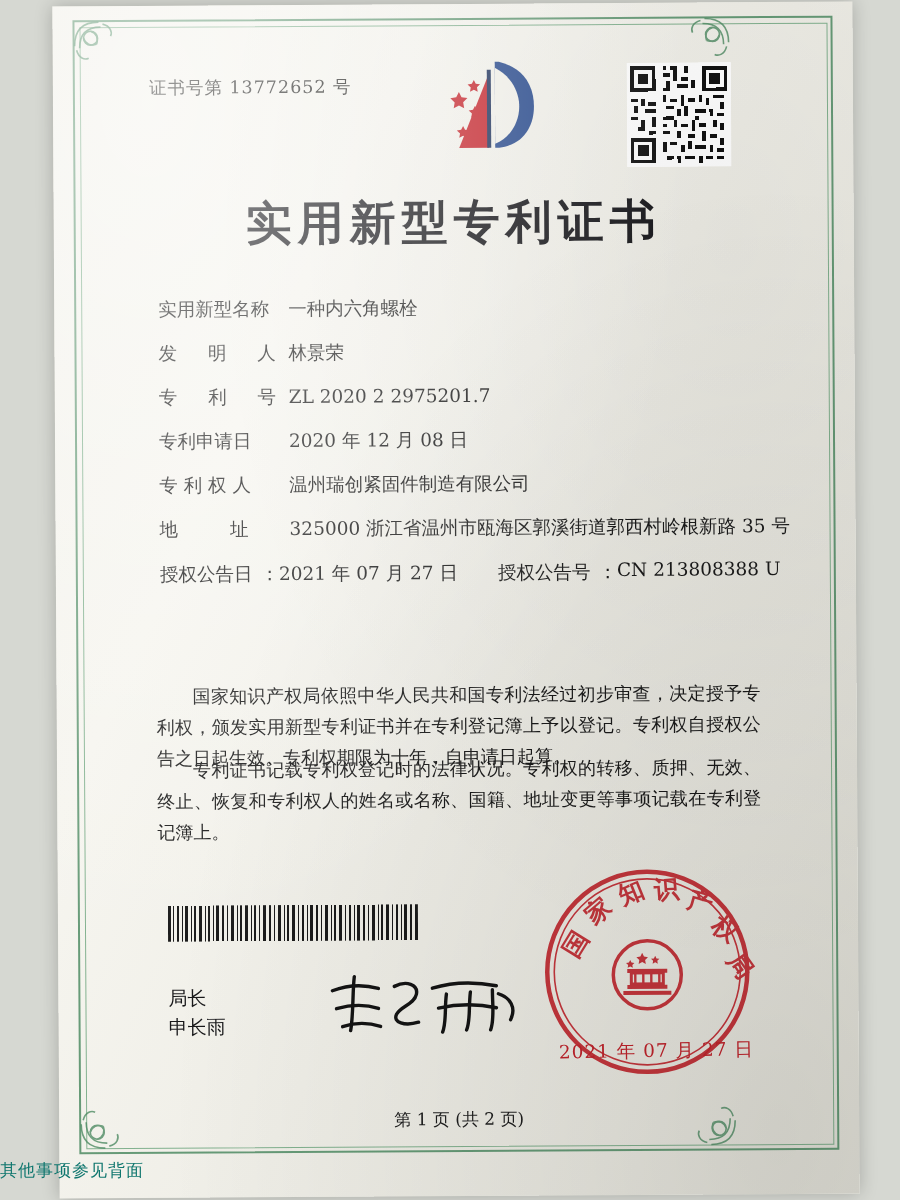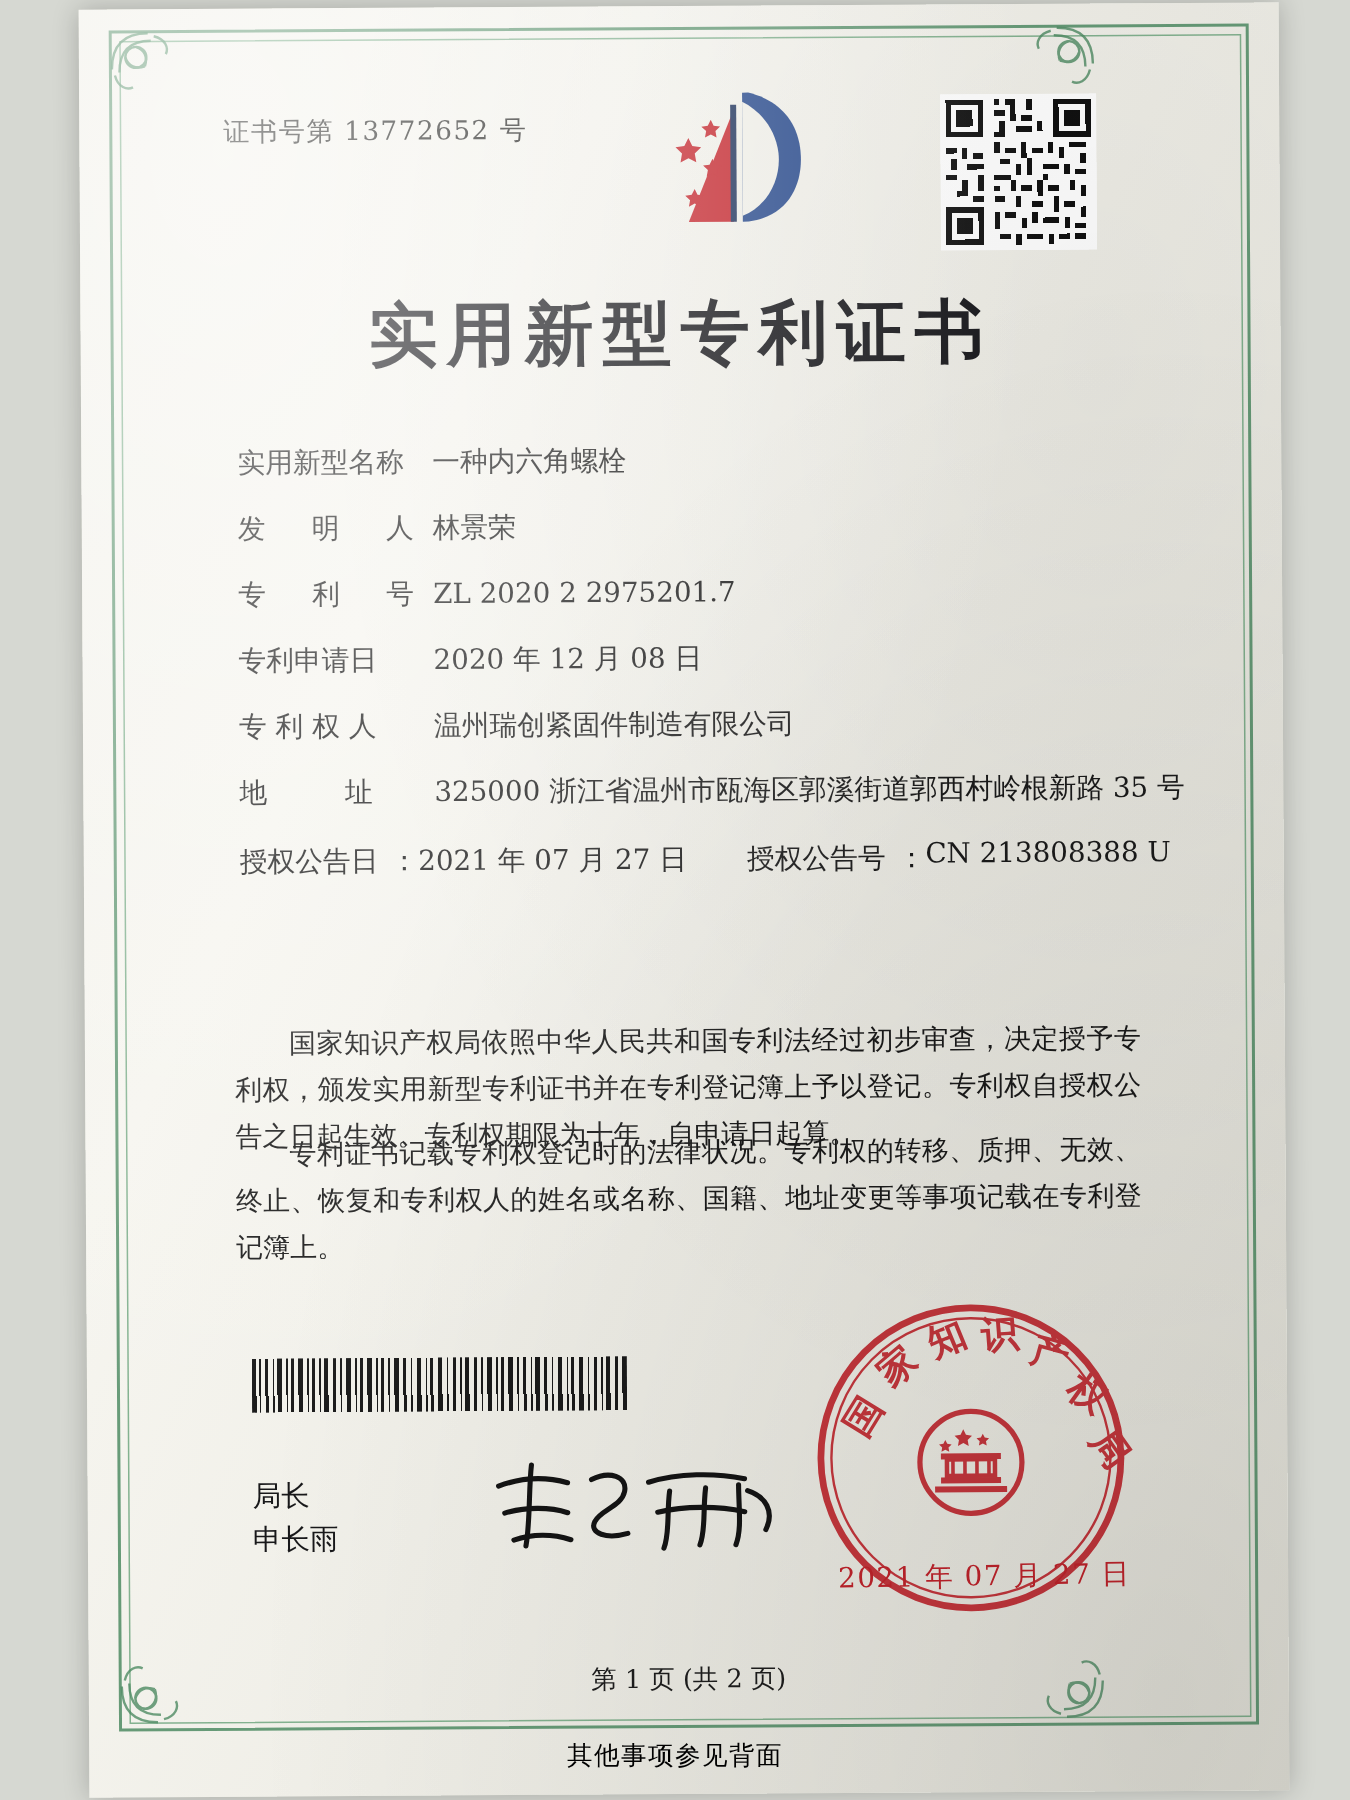--- a/index.html
+++ b/index.html
@@ -201,24 +201,23 @@
     left: 0; right: 0; top: 1104px;
     text-align: center;
     font-size: 17px;
     color: #1d1d1d;
     font-family: "DejaVu Serif", serif;
   }
   .back-note {
     position: absolute;
     left: 0; right: 0;
     bottom: 18px;
-    text-align: center;
     font-size: 17px;
     letter-spacing: 1px;
-    color: #000000;
+    color: #0f766e;
     font-family: Liberation Sans, sans-serif;
   }
 </style>
 </head>
 <body>
 
 <div id="page">
   <div class="paper">
 
     <div class="border-outer"></div>

